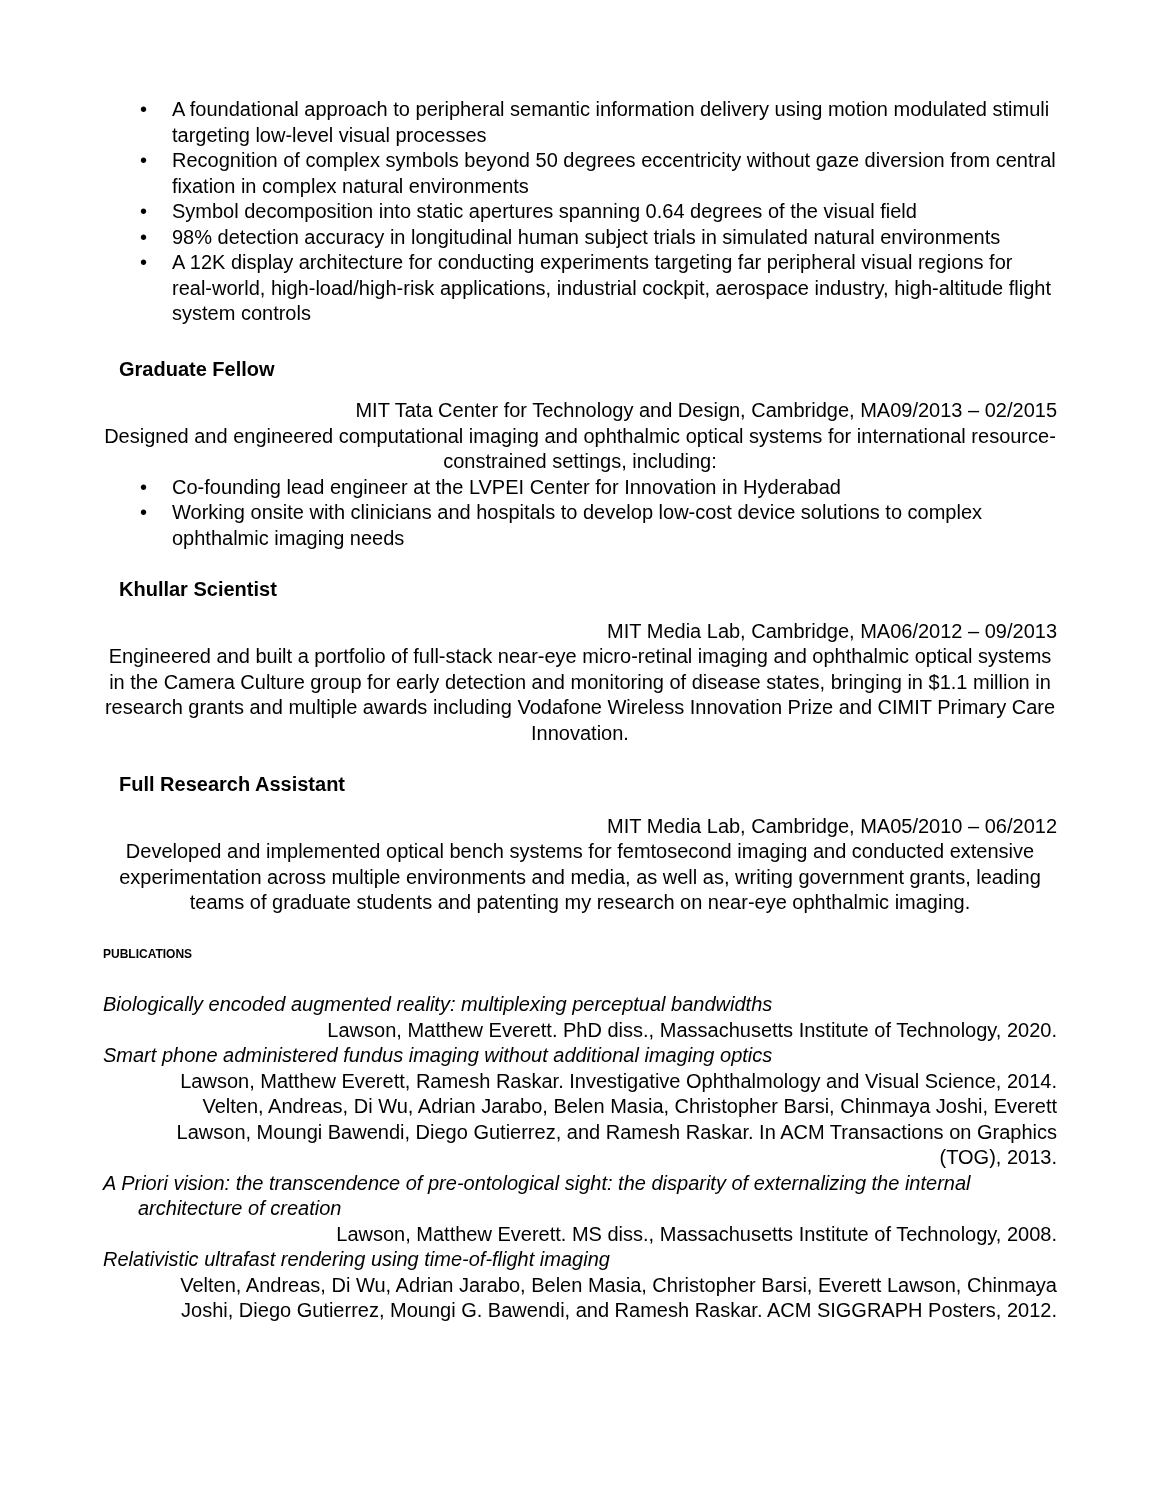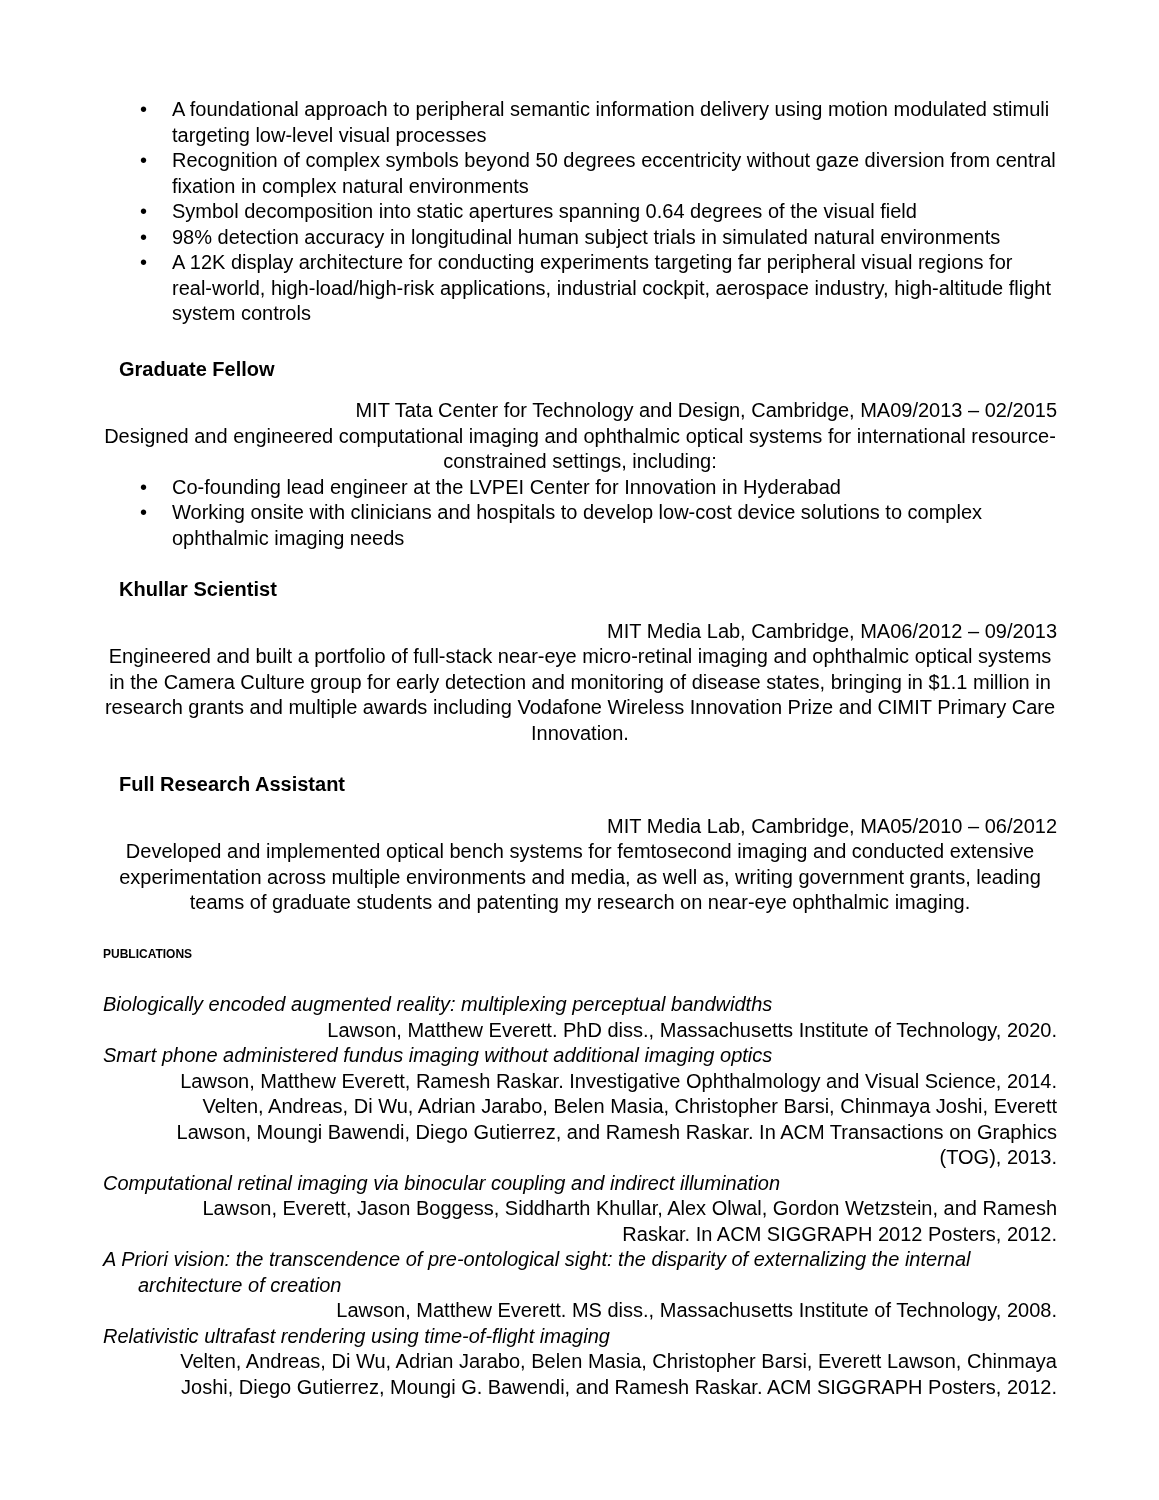--- a/index.html
+++ b/index.html
@@ -121,24 +121,20 @@
       <div class="pub-citation">Lawson, Matthew Everett.  PhD diss., Massachusetts Institute of Technology, 2020.</div>
     </div>
     <div class="publication">
       <div class="pub-title">Smart phone administered fundus imaging without additional imaging optics</div>
       <div class="pub-citation">Lawson, Matthew Everett, Ramesh Raskar. Investigative Ophthalmology and Visual Science, 2014.</div>
     </div>
     <div class="publication">
       <div class="pub-citation">Velten, Andreas, Di Wu, Adrian Jarabo, Belen Masia, Christopher Barsi, Chinmaya Joshi, Everett Lawson, Moungi Bawendi, Diego Gutierrez, and Ramesh Raskar. In ACM Transactions on Graphics (TOG), 2013.</div>
     </div>
     <div class="publication">
-      <div class="pub-title">Computational retinal imaging via binocular coupling and indirect illumination</div>
-      <div class="pub-citation">Lawson, Everett, Jason Boggess, Siddharth Khullar, Alex Olwal, Gordon Wetzstein, and Ramesh Raskar. In ACM SIGGRAPH 2012 Posters, 2012.</div>
-    </div>
-    <div class="publication">
       <div class="pub-title">A Priori vision: the transcendence of pre-ontological sight: the disparity of externalizing the internal architecture of creation</div>
       <div class="pub-citation">Lawson, Matthew Everett. MS diss., Massachusetts Institute of Technology, 2008.</div>
     </div>
     <div class="publication">
       <div class="pub-title">Relativistic ultrafast rendering using time-of-flight imaging</div>
       <div class="pub-citation">Velten, Andreas, Di Wu, Adrian Jarabo, Belen Masia, Christopher Barsi, Everett Lawson, Chinmaya Joshi, Diego Gutierrez, Moungi G. Bawendi, and Ramesh Raskar. ACM SIGGRAPH Posters, 2012.</div>
     </div>
   </div>
 
 </div>

